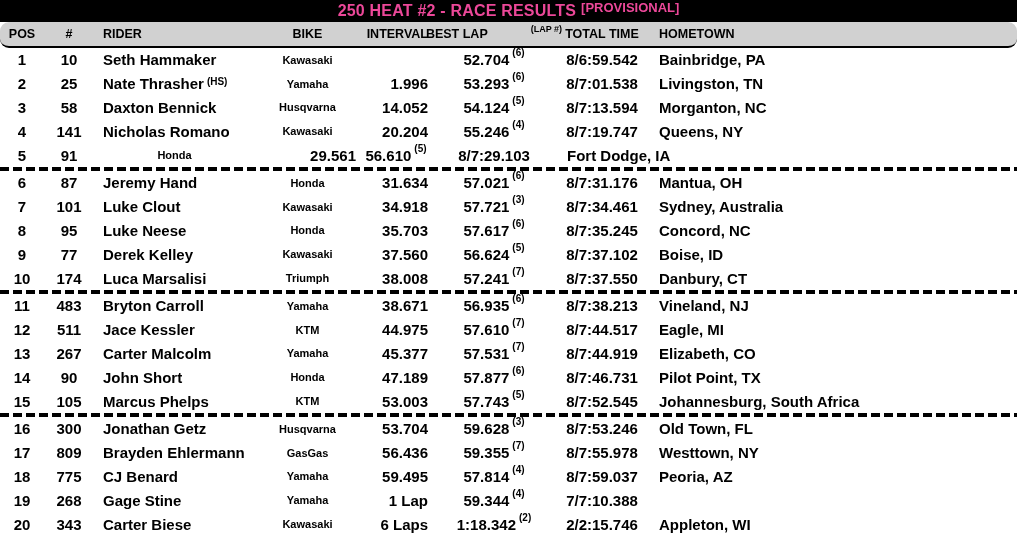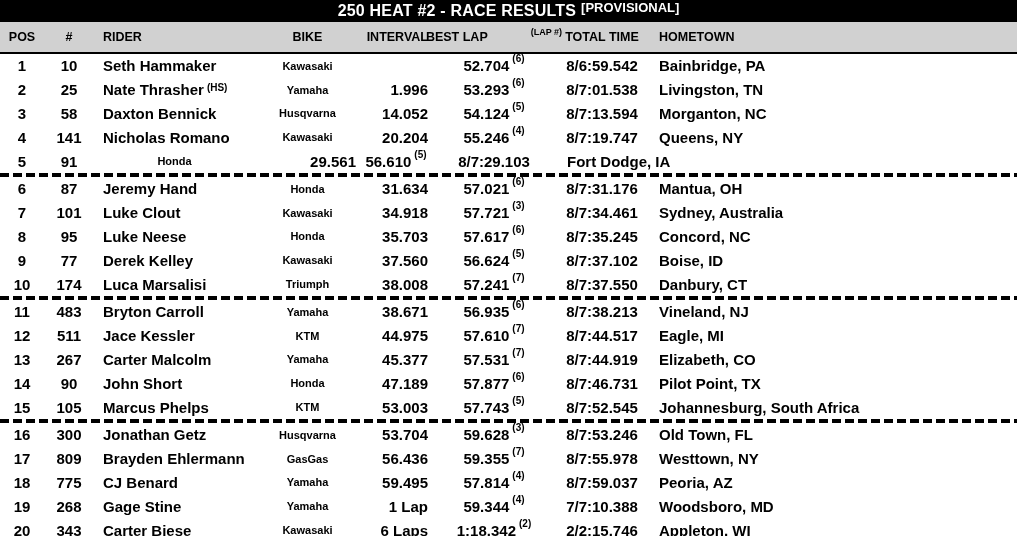--- a/index.html
+++ b/index.html
@@ -27,24 +27,25 @@
     position: relative;
     top: -4px;
     letter-spacing: 0;
   }
   .grid-cols {
     display: grid;
     grid-template-columns: 44px 50px 161px 105px 72px 124px 92px 1fr;
     align-items: center;
   }
   .header-row {
-    height: 32px;
+    height: 26px;
     background: #d1d1d1;
     border-bottom: 2px solid #000000;
     font-size: 12.5px;
+    border-radius: 9px;
   }
   .table-body {
     height: 488px;
     display: flex;
     flex-direction: column;
   }
   .row {
     height: 23.8px;
     font-size: 15px;
     flex: 0 0 auto;
@@ -69,21 +70,21 @@
   .rider-note { margin-left: 3px; }
   .group-sep {
     height: 4px;
     flex: 0 0 auto;
     background: repeating-linear-gradient(90deg, #000000 0px, #000000 9px, transparent 9px, transparent 13px);
   }
 </style>
 </head>
 <body>
 
-<div class="titlebar" style="background: rgb(0, 0, 0); color: #ffffff;">
+<div class="titlebar" style="background: rgb(0, 0, 0); color: #ec4899;">
   <span>250 HEAT #2 - RACE RESULTS</span>
   <span class="title-badge">[PROVISIONAL]</span>
 </div>
 
 <div class="header-row grid-cols" style="background: rgb(209, 209, 209);">
   <div class="cell c-pos">POS</div>
   <div class="cell c-num">#</div>
   <div class="cell c-rider">RIDER</div>
   <div class="cell c-bike">BIKE</div>
   <div class="cell c-interval">INTERVAL</div>
@@ -391,21 +392,20 @@
     <div class="cell c-rider"><span>Gage Stine</span><span class="sup rider-note"></span></div>
     <div class="cell c-bike">Yamaha</div>
     <div class="cell c-interval">1 Lap</div>
     <div class="cell c-bestlap">
       <span class="bl-group">
         <span>59.344</span>
         <span class="sup">(4)</span>
       </span>
     </div>
     <div class="cell c-total">7/7:10.388</div>
-    <div class="cell c-hometown">Woodsboro, MD</div>
   </div>
 
   <div class="row grid-cols">
     <div class="cell c-pos">20</div>
     <div class="cell c-num">343</div>
     <div class="cell c-rider"><span>Carter Biese</span><span class="sup rider-note"></span></div>
     <div class="cell c-bike">Kawasaki</div>
     <div class="cell c-interval">6 Laps</div>
     <div class="cell c-bestlap">
       <span class="bl-group">

